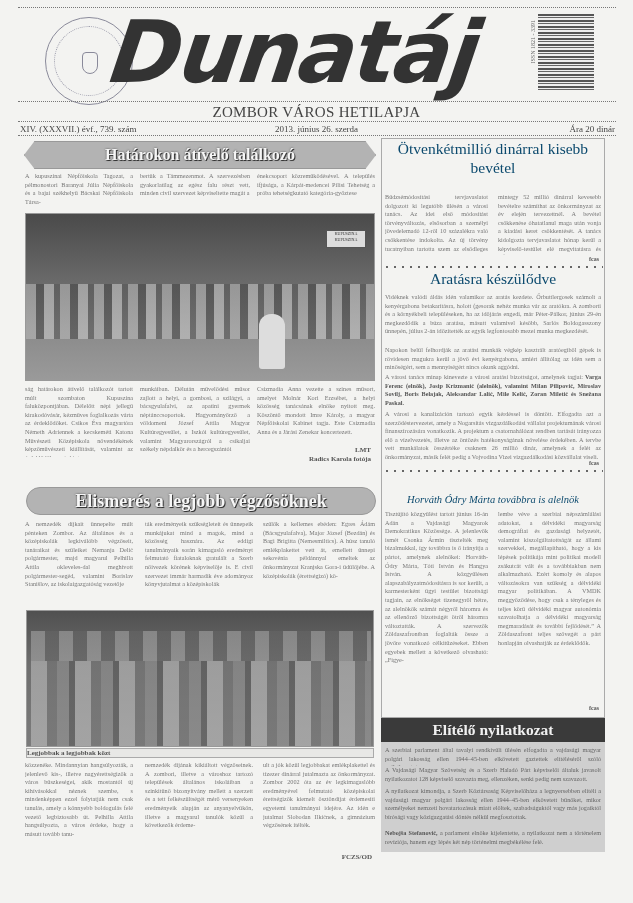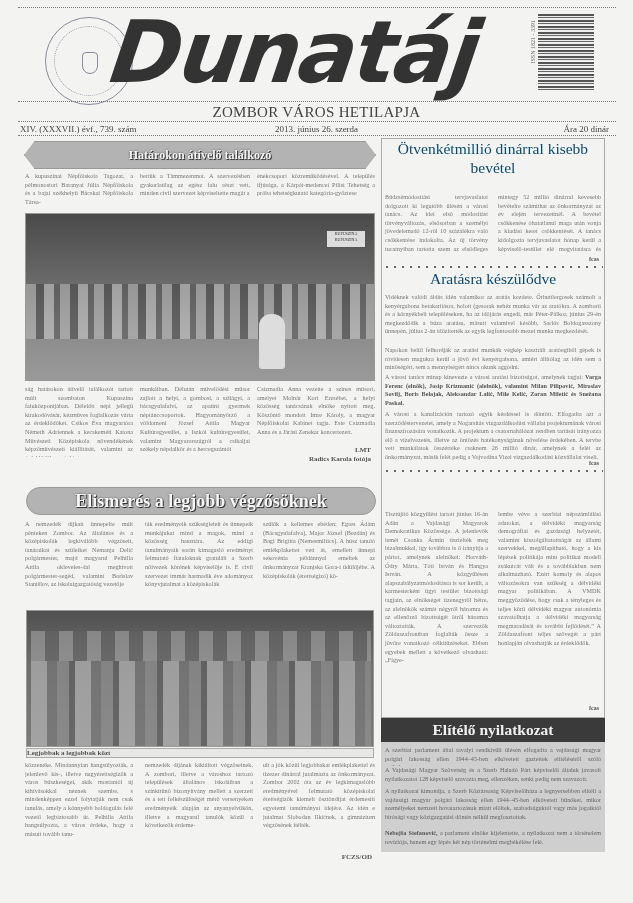--- a/index.html
+++ b/index.html
@@ -46,24 +46,24 @@
       <div class="crest"></div>
     </div>
   <div class="logo">Dunatáj</div>
   <div class="barcode"></div>
   <div class="barcode-text">ISSN 1821 - 3391</div>
   <div class="dotline" style="left:18px;top:101px;width:598px;"></div>
   <div class="subtitle">ZOMBOR VÁROS HETILAPJA</div>
   <div class="dotline" style="left:18px;top:121px;width:598px;"></div>
   <div class="meta" style="left:20px;">XIV. (XXXVII.) évf., 739. szám</div>
   <div class="meta" style="left:0;width:633px;text-align:center;">2013. június 26. szerda</div>
-  <div class="meta" style="right:24px;">Ára 20 dinár</div>
+  <div class="meta" style="right:18px;">Ára 20 dinár</div>
   <div class="dotline" style="left:18px;top:135px;width:598px;"></div>
 
-  <div class="banner banner-gray" style="left:24px;top:141px;width:352px;height:28px;font-size:12px;clip-path:polygon(3% 0,97% 0,100% 50%,97% 100%,3% 100%,0 50%);">Határokon átívelő találkozó</div>
+  <div class="banner banner-gray" style="left:24px;top:141px;width:352px;height:28px;font-size:16px;clip-path:polygon(3% 0,97% 0,100% 50%,97% 100%,3% 100%,0 50%);">Határokon átívelő találkozó</div>
   <div class="col" style="left:25px;top:172px;width:108px;height:36px;">A kupuszinai Népfőiskola Tagozat, a pélmonostori Baranyai Júlia Népfőiskola és a bajai székhelyű Bácskai Népfőiskola Társa-</div>
   <div class="col" style="left:140px;top:172px;width:110px;height:36px;">bertük a Támmezenmot. A szervezésben gyakorlatilag az egész falu részt vett, minden civil szervezet képviseltette magát a</div>
   <div class="col" style="left:257px;top:172px;width:118px;height:36px;">énekcsoport közreműködésével. A település ifjúsága, a Kárpát-medencei Pilisi Tehetség a próba tehetségkutató kategória-győztese</div>
 
   <div class="photo" style="left:25px;top:213px;width:350px;height:168px;background:linear-gradient(180deg,#4a4a4a 0%,#6d6d6d 45%,#8a8a8a 70%,#9a9a9a 100%);" title="Folk dancers parading in traditional costumes on a street">
     <div style="position:absolute;left:300px;top:16px;width:40px;height:18px;background:#ddd;border:1px solid #555;font-size:4px;color:#333;text-align:center;line-height:6px;">KUPUSZINA KUPUSZINA</div>
     <div style="position:absolute;left:0;top:70px;width:350px;height:55px;background:repeating-linear-gradient(90deg,#bbb 0 10px,#444 10px 18px,#ccc 18px 28px,#555 28px 34px);opacity:0.55;"></div>
     <div style="position:absolute;left:233px;top:100px;width:26px;height:55px;background:#ddd;border-radius:12px 12px 3px 3px;"></div>
   </div>
 
@@ -98,20 +98,21 @@
 
   <div class="dots-row" style="left:383px;top:265px;width:220px;"></div>
   <div class="head-dark" style="left:384px;top:270px;width:218px;font-size:15.5px;">Aratásra készülődve</div>
   <div class="col" style="left:385px;top:293px;width:216px;height:52px;">Vidéknek valódi áldás idén valamikor az aratás kezdete. Őrbuttlergosek számolt a kenyérgabona betakarításra, holott (gesorak nehéz munka vár az aratókra. A zomborti és a környékbeli településeken, ha az időjárás engedi, már Péter-Pálkor, június 29-én megkezdődik a búza aratása, másutt valamivel később, Sarlós Boldogasszony ünnepén, július 2-án időzítették az egyik legfontosabb mezei munka megkezdését.</div>
   <div class="col" style="left:385px;top:346px;width:216px;height:26px;">Napokon belül felhordják az aratási munkák végkép kasztrált aratóegiből gépek is rövidesen magukra kerül a jövő évi kenyérgabona, amiért állítólag az idén sem a minőségért, sem a mennyiségért nincs okunk aggódni.</div>
   <div class="col" style="left:385px;top:373px;width:216px;height:34px;"><span>A városi tanács minap kinevezte a városi aratási bizottságot, amelynek tagjai:</span> <b>Varga Ferenc (elnök), Josip Krizmanić (alelnök), valamint Milan Pilipović, Miroslav Sovilj, Boris Belajak, Aleksandar Lalić, Mile Kelić, Zoran Miletić és Snežana Paskal.</b></div>
   <div class="col" style="left:385px;top:410px;width:216px;height:52px;">A városi a kanalizáción tartozó egyik kérdéssel is döntött. Elfogadta azt a szerződéstervezetet, amely a Nogarsítás vízgazdálkodási vállalat projektumának városi finanszírozására vonatkozik. A projektum a csatornahálózat rendben tartását irányozza elő a vízelvezetés, illetve az öntözés hatékonyságának növelése érdekében. A tervbe vett munkálatok összértéke csaknem 26 millió dinár, amelynek a felét az önkormányzat, másik felét pedig a Vojvodina Vizei vízgazdálkodási közvállalat viseli.</div>
   <div class="sig" style="left:589px;top:460px;font-size:6px;">fcas</div>
 
   <div class="dots-row" style="left:383px;top:469px;width:220px;"></div>
+  <div class="head-dark" style="left:384px;top:494px;width:218px;font-size:10.5px;font-style:italic;">Horváth Ódry Márta továbbra is alelnök</div>
   <div class="col" style="left:385px;top:510px;width:103px;height:192px;">Tisztújító közgyűlést tartott június 16-án Adán a Vajdasági Magyarok Demokratikus Közössége. A jelenlevők ismét Csonka Ármin tisztelték meg bizalmukkal, így továbbra is ő irányítja a pártot, amelynek alelnökei: Horváth-Ódry Márta, Tóti István és Hangya István. A közgyűlésen alapszabályzatmódosításra is sor került, a karmesterként ügyi testület bizottsági tagjain, az elnökséget tizenegyről hétre, az alelnökök számát négyről háromra és az ellenőrző bizottságét ötről háromra változtatták. A szervezők Zöldaszafrontban foglalták össze a jövőre vonatkozó célkitűzéseket. Ebben egyebek mellett a következő olvasható: „Figye-</div>
   <div class="col" style="left:498px;top:510px;width:103px;height:192px;">lembe véve a szerbiai népszámlálási adatokat, a délvidéki magyarság demográfiai és gazdasági helyzetét, valamint kiszolgáltatottságát az állami szervekkel, megállapítható, hogy a kis lépések politikája mint politikai modell zsákutcát vált és a továbbiakban nem alkalmazható. Ezért komoly és alapos változásokra van szükség a délvidéki magyar politikában. A VMDK meggyőződése, hogy csak a tényleges és teljes körű délvidéki magyar autonómia szavatolhatja a délvidéki magyarság megmaradását és további fejlődését.” A Zöldaszafront teljes szövegét a párt honlapján olvashatják az érdeklődők.</div>
   <div class="sig" style="left:589px;top:705px;font-size:6px;">fcas</div>
 
   <div class="darkbar" style="left:381px;top:718px;width:224px;height:24px;font-size:15.5px;line-height:24px;">Elítélő nyilatkozat</div>
   <div class="graybox" style="left:381px;top:742px;width:224px;height:110px;">
     <div class="col" style="left:4px;top:4px;width:216px;height:20px;color:#666;">A szerbiai parlament által tavalyi rendkívüli ülésén elfogadta a vajdasági magyar polgári lakosság ellen 1944–45-ben elkövetett gaztettek elítéléséről szóló nyilatkozatot.</div>
     <div class="col" style="left:4px;top:24px;width:216px;height:20px;color:#666;">A Vajdasági Magyar Szövetség és a Szerb Haladó Párt képviselői általuk javasolt nyilatkozatot 128 képviselő szavazta meg, ellenzéken, senki pedig nem szavazott.</div>
     <div class="col" style="left:4px;top:45px;width:216px;height:38px;color:#666;">A nyilatkozat kimondja, a Szerb Köztársaság Képviselőháza a legnyersebben elítéli a vajdasági magyar polgári lakosság ellen 1944–45-ben elkövetett bűnöket, mikor személyeket nemzeti hovatartozásuk miatt elöltek, szabadságuktól vagy más jogaiktól bírósági vagy közigazgatási döntés nélkül megfosztottak.</div>
     <div class="col" style="left:4px;top:87px;width:216px;height:20px;color:#666;"><b>Nebojša Stefanović,</b> <span>a parlament elnöke kijelentette, a nyilatkozat nem a történelem revíziója, hanem egy lépés két nép történelmi megbékélése felé.</span></div>

